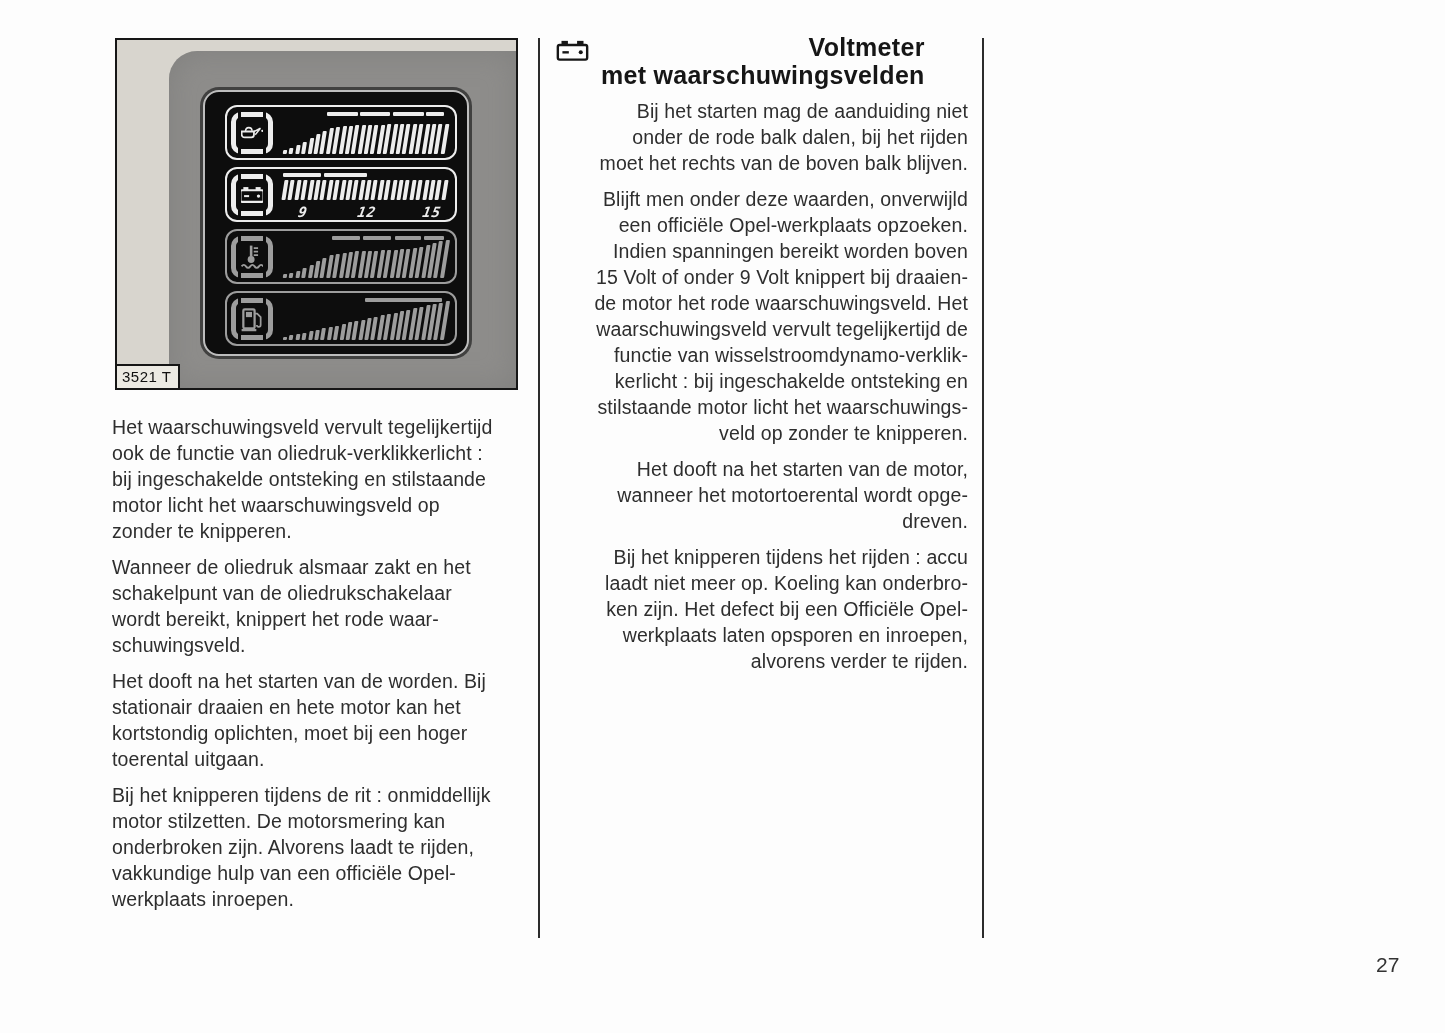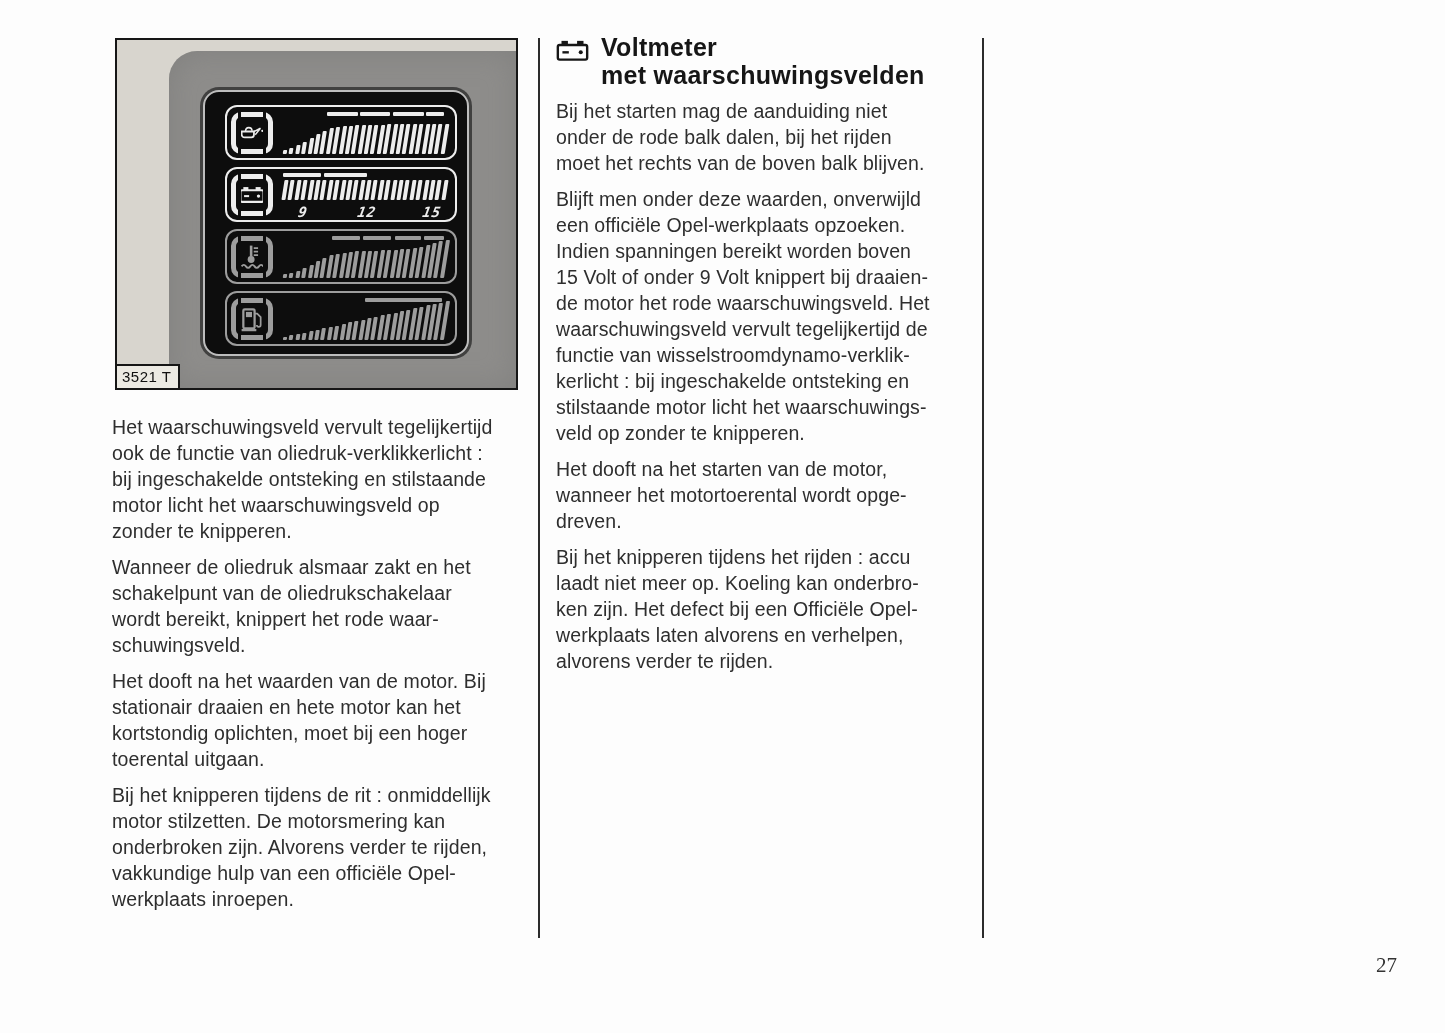--- a/index.html
+++ b/index.html
@@ -38,31 +38,31 @@
   .ticks { position:absolute; left:0; right:0; bottom:0; height:17px; }
   .tick { position:absolute; bottom:0; transform:translateX(-50%) skewX(-10deg);
           font-family:"DejaVu Sans Mono", monospace; font-style:italic; font-weight:bold;
           font-size:14px; color:currentColor; letter-spacing:1px; }
   .figure-label { position:absolute; left:0; bottom:0; background:#eceae3;
           border-top:2px solid #161616; border-right:2px solid #161616;
           font-size:15px; letter-spacing:0.5px; padding:2px 7px 3px 5px; color:#111; }
 
   
   .col-left  { position:absolute; left:112px; top:414px; width:414px; }
-  .col-right { position:absolute; left:556px; top:33px;  width:412px; }
+  .col-right { position:absolute; left:556px; top:33px;  width:412px;text-align:right; }
   .section-heading { display:flex; gap:12px; margin-bottom:9px; }
   .heading-icon { flex:none; margin-top:6px; color:#161616; }
   .heading-title { font-weight:bold; font-size:25px; line-height:28px;
                    white-space:pre-line; color:#161616; letter-spacing:0.3px; }
   p.body { font-size:19.5px; line-height:26px; margin:0 0 10px;
            white-space:pre-line; color:#2e2e2e; letter-spacing:0.1px; }
 
   .vrule { position:absolute; top:38px; width:2px; height:900px; background:#2c2c2c; }
   .vrule.mid { left:538px; } .vrule.right { left:982px; }
-  .page-number { position:absolute; left:1376px; top:953px; font-size:21px; color:#333;font-family:Liberation Serif, serif; }
+  .page-number { position:absolute; left:1376px; top:953px; font-size:21px; color:#333; }
 </style>
 </head>
 <body>
 
 <div class="photo">
   <div class="panel"></div>
   <div class="display" id="display">
       <div class="gauge-row lit">
         <div class="icon-box">
           <svg viewBox="0 0 40 22">
@@ -247,27 +247,27 @@
 <div class="col-left">
   <p class="body">Het waarschuwingsveld vervult tegelijkertijd
 ook de functie van oliedruk-verklikkerlicht :
 bij ingeschakelde ontsteking en stilstaande
 motor licht het waarschuwingsveld op
 zonder te knipperen.</p>
   <p class="body">Wanneer de oliedruk alsmaar zakt en het
 schakelpunt van de oliedrukschakelaar
 wordt bereikt, knippert het rode waar-
 schuwingsveld.</p>
-  <p class="body">Het dooft na het waarden van de motor. Bij
+  <p class="body">Het dooft na het starten van de worden. Bij
 stationair draaien en hete motor kan het
 kortstondig oplichten, moet bij een hoger
 toerental uitgaan.</p>
   <p class="body">Bij het knipperen tijdens de rit : onmiddellijk
 motor stilzetten. De motorsmering kan
-onderbroken zijn. Alvorens verder te rijden,
+onderbroken zijn. Alvorens laadt te rijden,
 vakkundige hulp van een officiële Opel-
 werkplaats inroepen.</p>
 </div>
 
 <div class="col-right">
   <div class="section-heading">
     <span class="heading-icon">
       <svg width="33" height="23" viewBox="0 0 36 24">
         <rect x="2" y="6" width="32" height="16" rx="2" fill="none" stroke="currentColor" stroke-width="2.6"></rect>
         <rect x="6" y="1.5" width="7" height="4" fill="currentColor"></rect>
@@ -291,19 +291,19 @@
 functie van wisselstroomdynamo-verklik-
 kerlicht : bij ingeschakelde ontsteking en
 stilstaande motor licht het waarschuwings-
 veld op zonder te knipperen.</p>
   <p class="body">Het dooft na het starten van de motor,
 wanneer het motortoerental wordt opge-
 dreven.</p>
   <p class="body">Bij het knipperen tijdens het rijden : accu
 laadt niet meer op. Koeling kan onderbro-
 ken zijn. Het defect bij een Officiële Opel-
-werkplaats laten alvorens en verhelpen,
+werkplaats laten opsporen en inroepen,
 alvorens verder te rijden.</p>
 </div>
 
 <div class="vrule mid"></div>
 <div class="vrule right"></div>
 <div class="page-number">27</div>
 
 </body></html>

